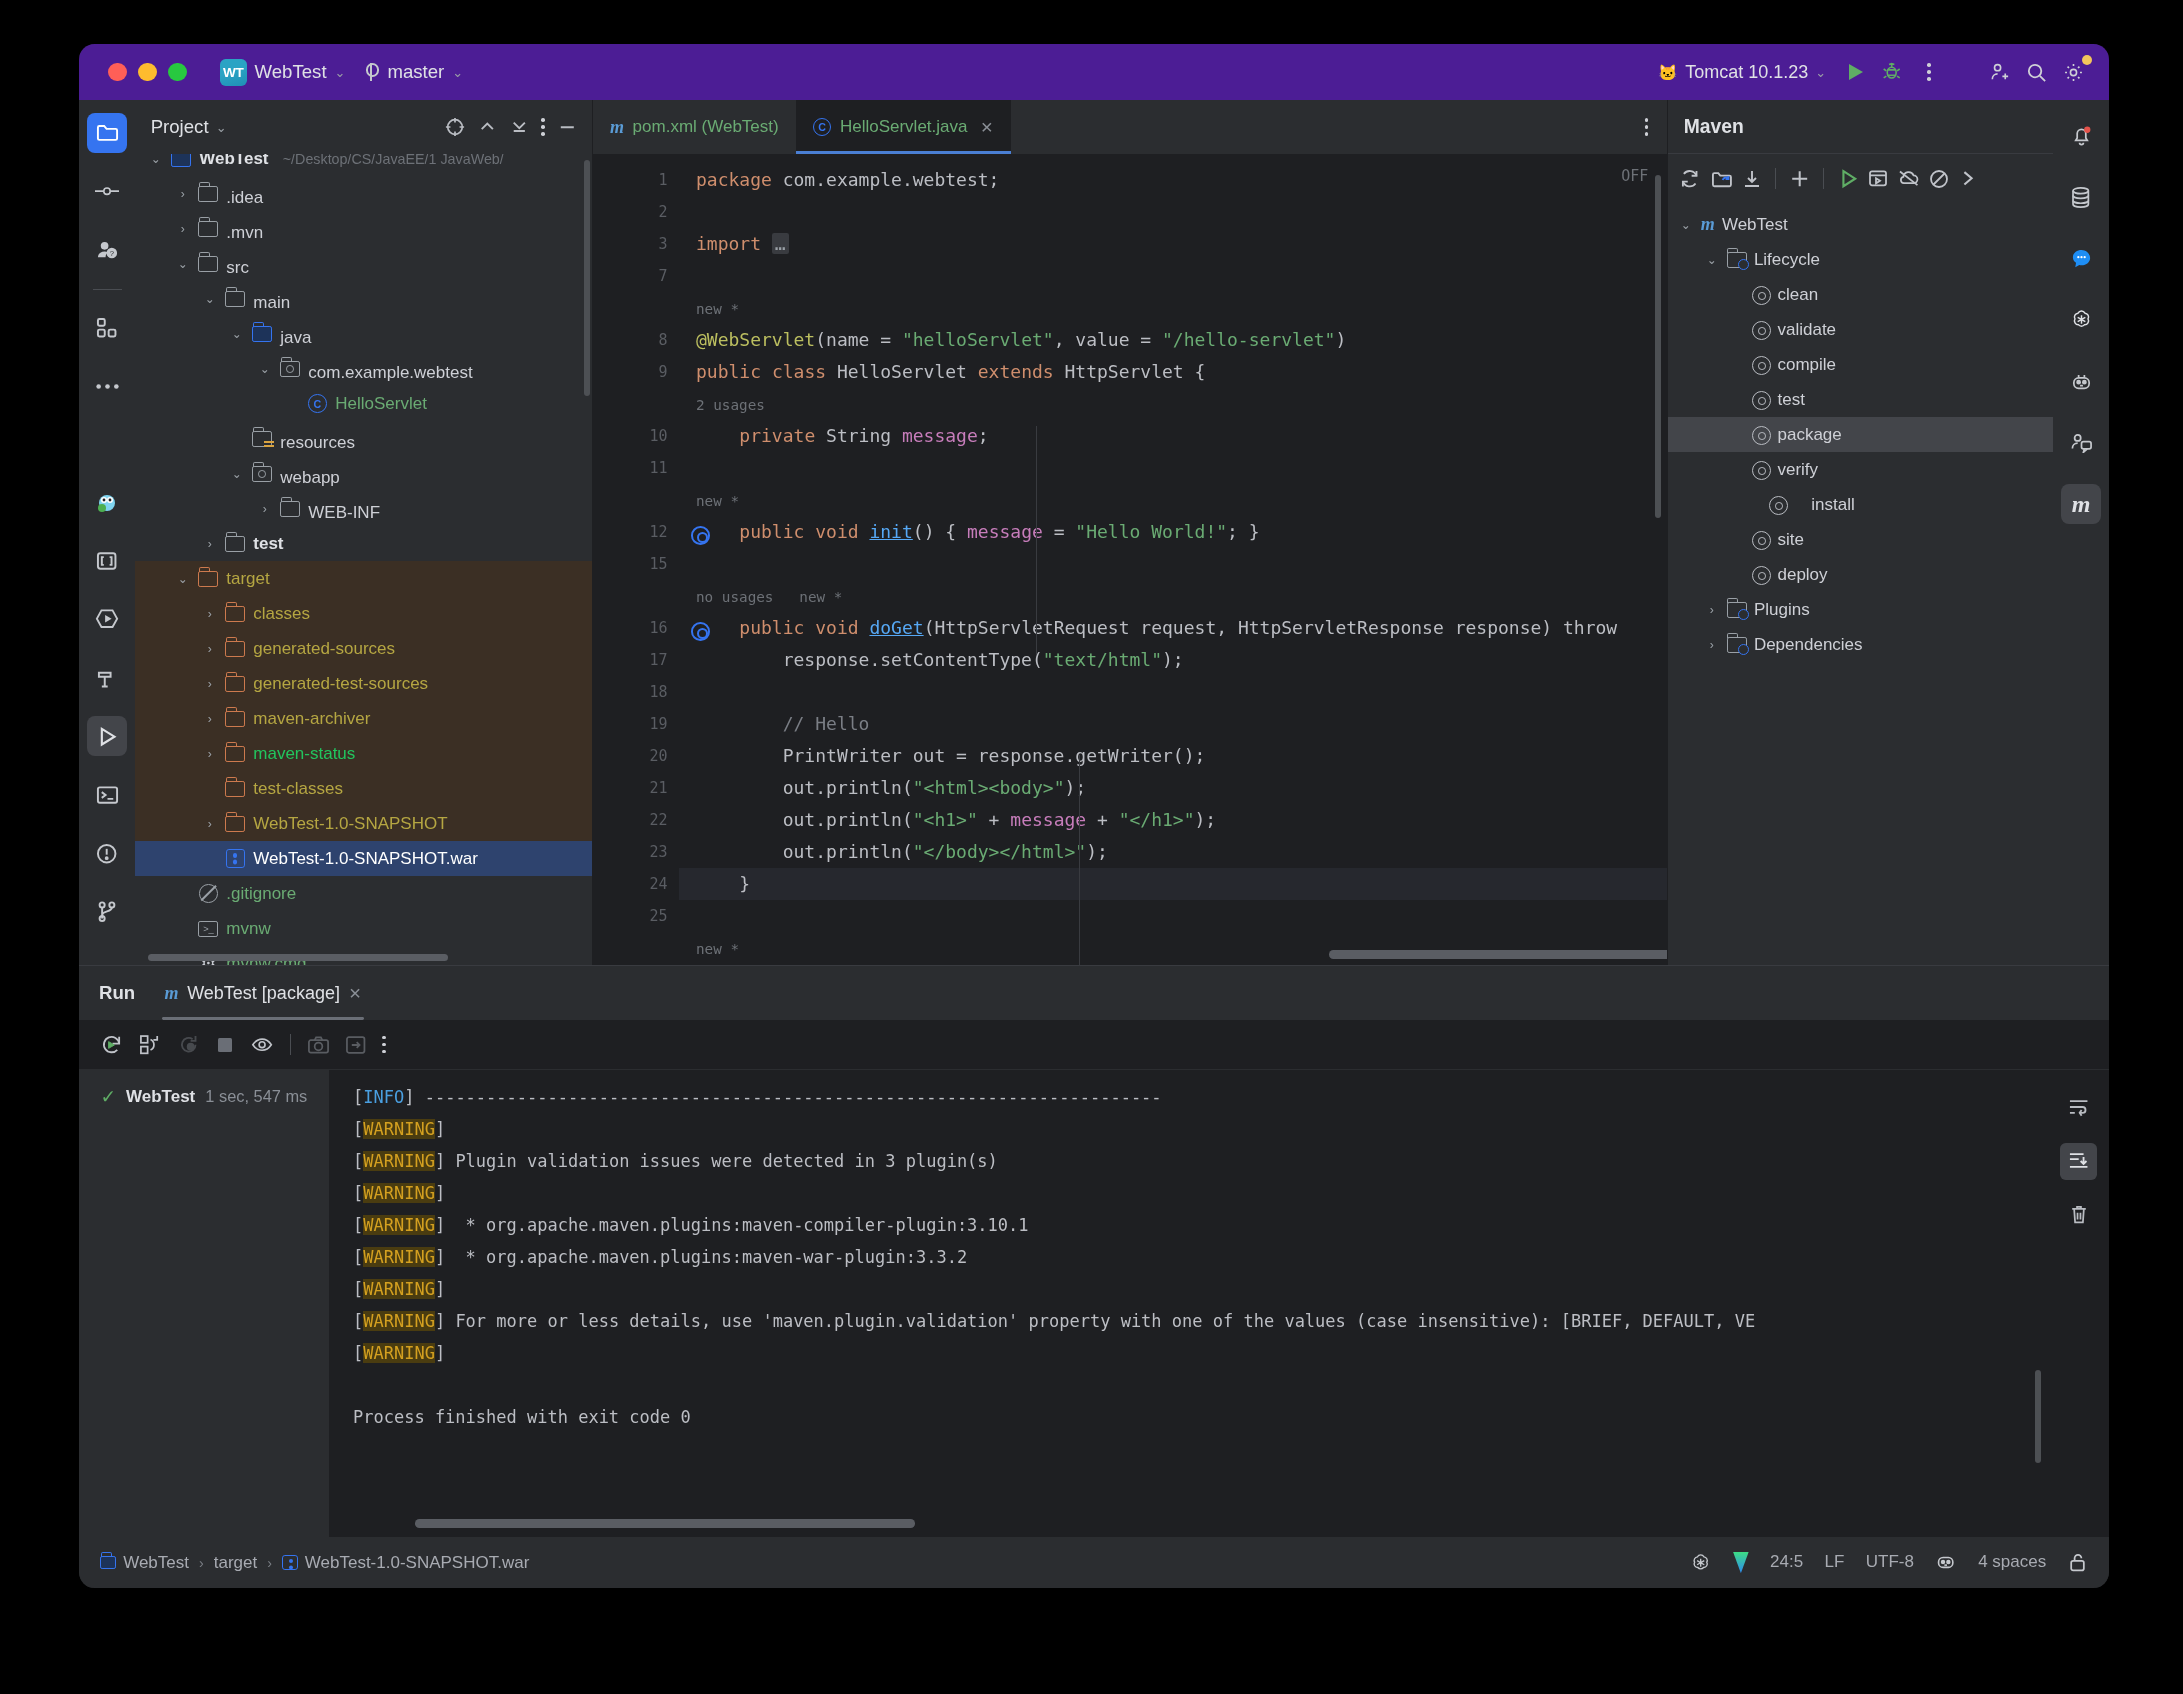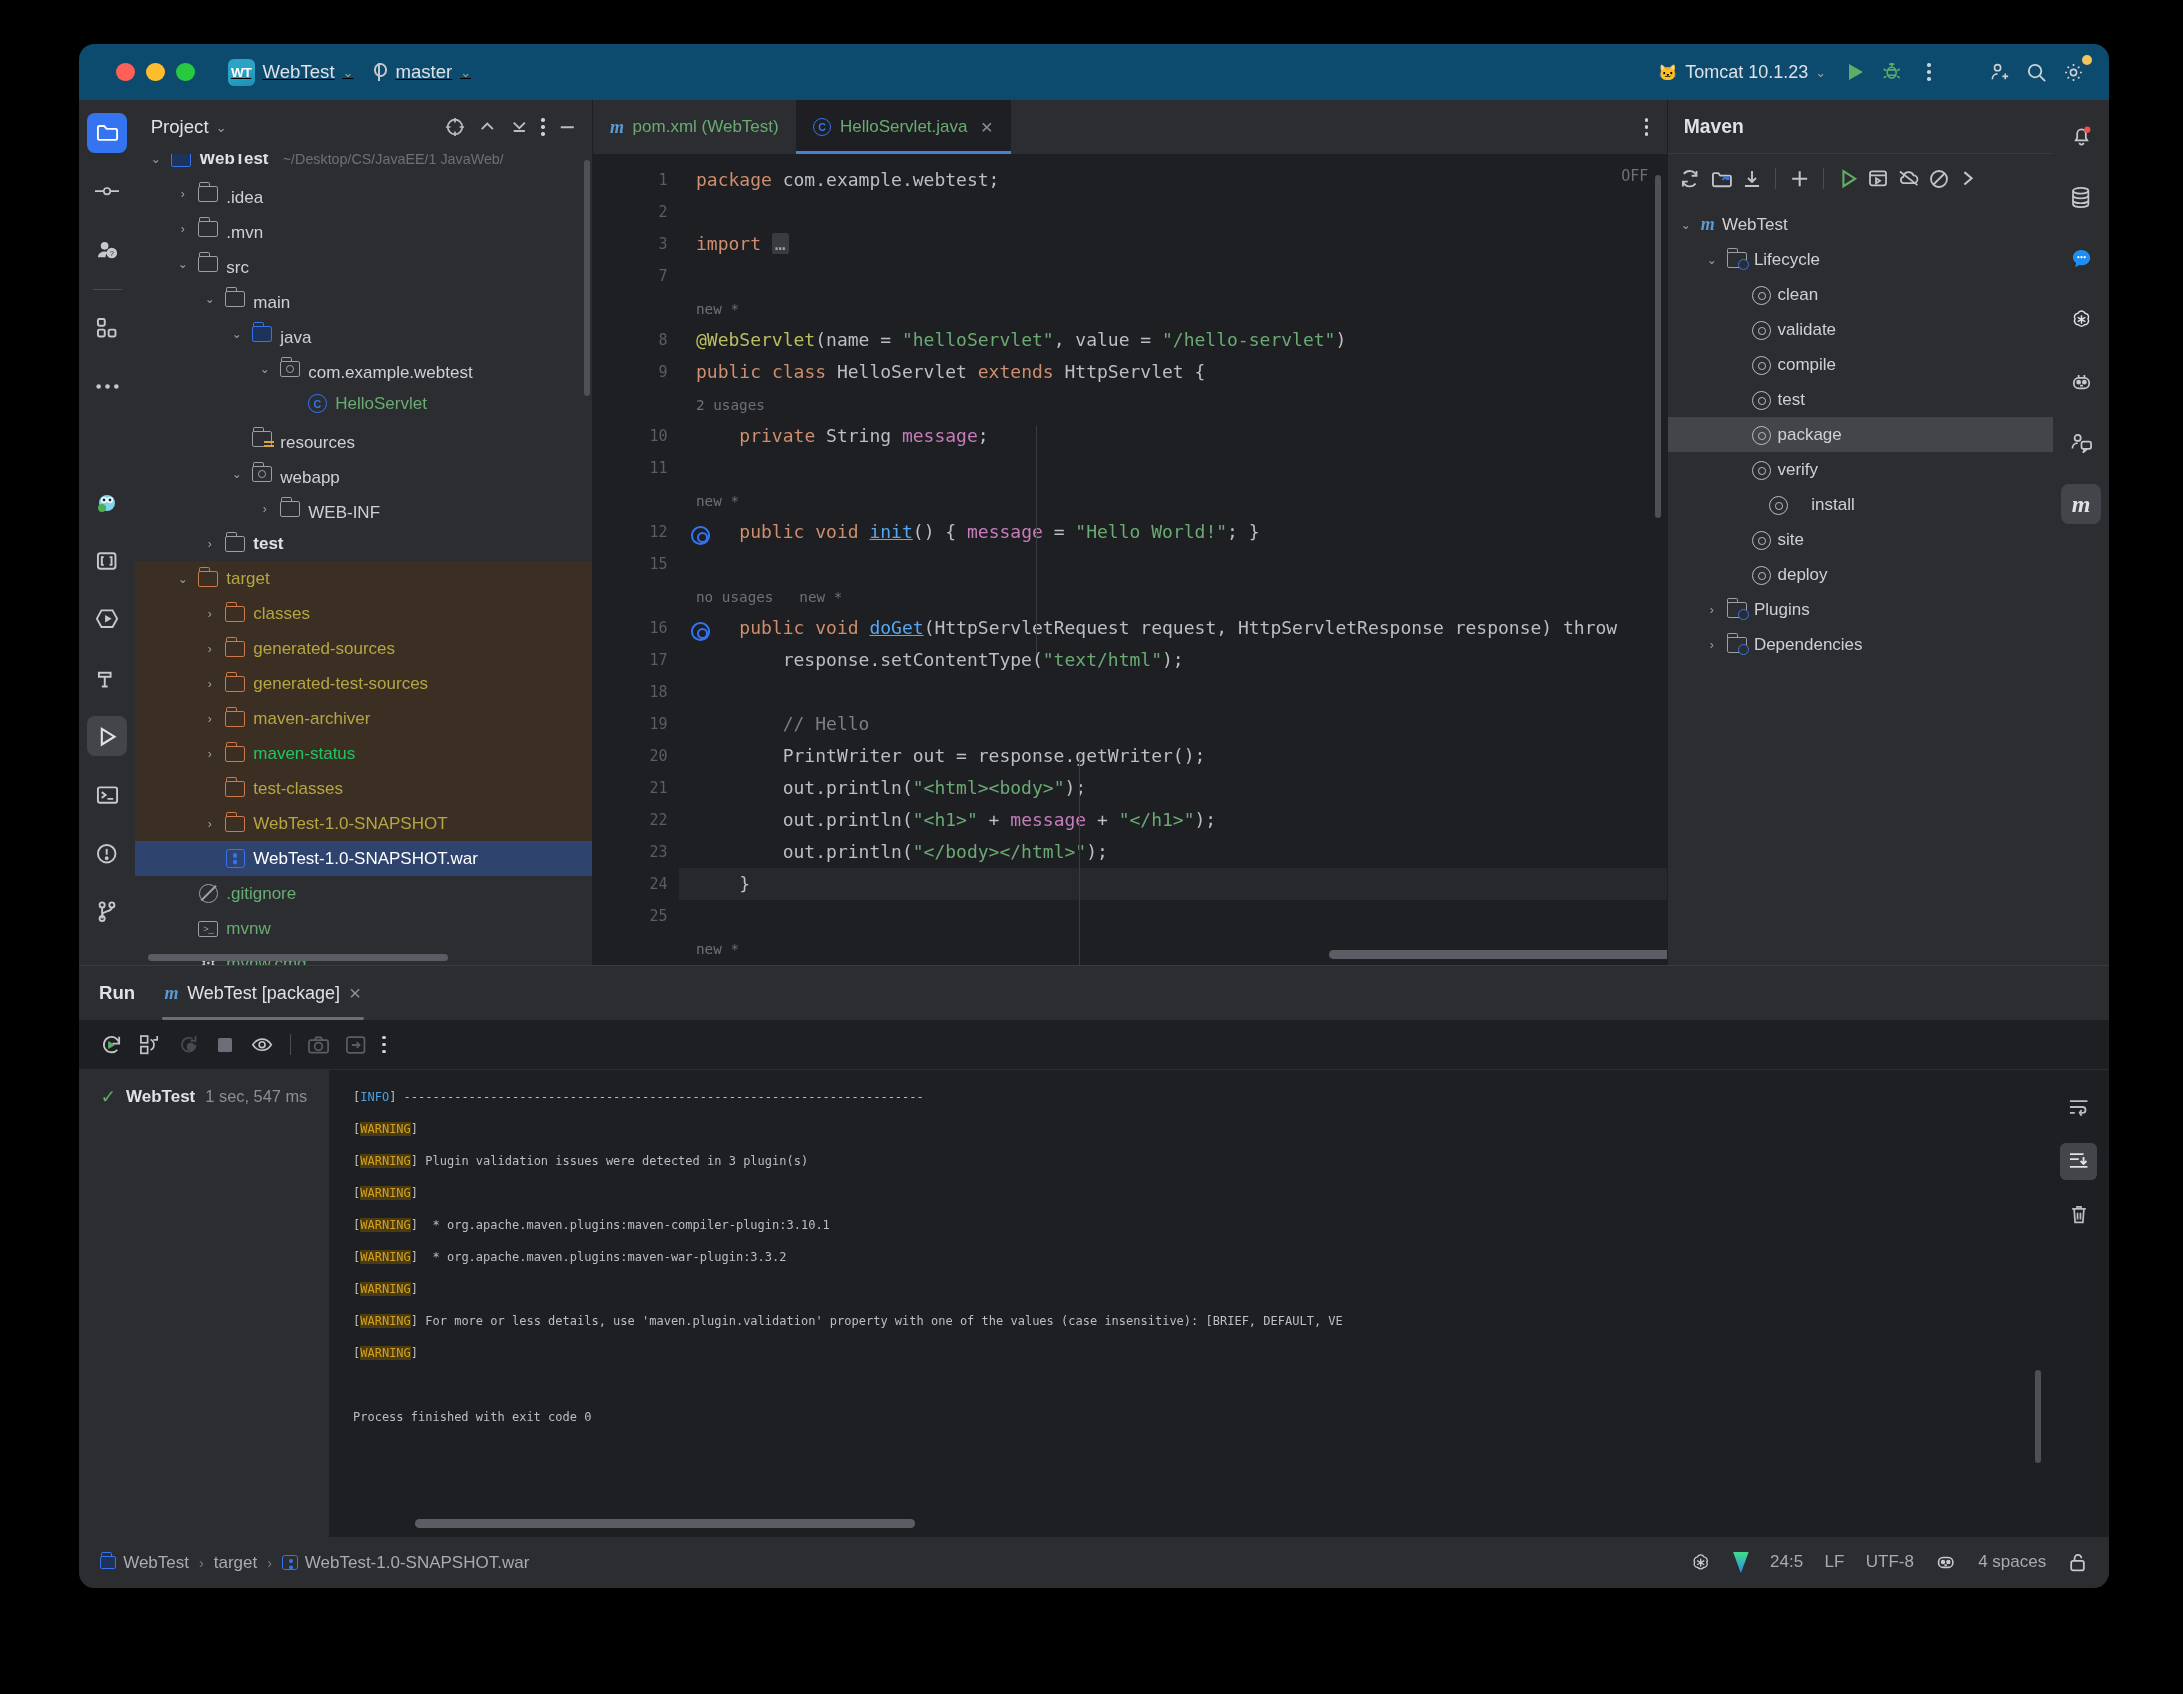--- a/index.html
+++ b/index.html
@@ -16,25 +16,24 @@
     background: #1e1f22;
     border-radius: 15.7px;
     overflow: hidden;
     display: flex; flex-direction: column;
     box-shadow: 0 14.3px 43px rgba(0,0,0,.7);
   }
 
   
   .titlebar {
     height: 56px; flex: 0 0 56px;
-    background: #0c4a6e;
+    background: #4c1d95;
     display: flex; align-items: center;
-    padding: 0 37px;
+    padding: 0 29px;
     position: relative;
-    text-decoration: underline;
   }
   .traffic { display: flex; gap: 11.4px; align-items: center; margin-right: 26px; }
   .tl { width: 18.6px; height: 18.6px; border-radius: 50%; }
   .tl.red { background: #ff5f57; }
   .tl.yellow { background: #febc2e; }
   .tl.green { background: #28c840; }
 
   .proj-badge {
     width: 27px; height: 27px; border-radius: 5.7px;
     background: linear-gradient(160deg,#2aa3c4 0%,#2aa3c4 45%,#1f8fb5 100%);
@@ -210,21 +209,21 @@
   .rtab.active::after{content:'';position:absolute;left:8.6px;right:8.6px;bottom:0;height:2.9px;background:#6a6e76;border-radius:1.4px;}
   .rtab .x{color:#8a8f96;font-size:15.7px;}
   .run-toolbar{height:50px;flex:0 0 50px;display:flex;align-items:center;gap:15.7px;padding:0 21.4px;color:#c0c3c9;border-bottom:0.7px solid #2b2d30;}
   .rt-sep{width:0.7px;height:21.4px;background:#4a4d52;}
   .run-body{flex:1;display:flex;min-height:0;}
   .run-side{width:250px;flex:0 0 250px;background:#2b2d30;padding-top:15.7px;}
   .run-side-row{display:flex;align-items:center;gap:10px;padding:0 21.4px;color:#dfe1e5;font-size:17px;}
   .chk{color:#5fad65;font-size:18.6px;}
   .run-time{color:#8a8f96;font-size:16.4px;}
   .console{flex:1;position:relative;overflow:hidden;background:#1e1f22;padding:11.4px 0 0 24px;
-           font-family:"DejaVu Sans Mono",monospace;font-size:12px;color:#bcbec4;}
+           font-family:"DejaVu Sans Mono",monospace;font-size:17px;color:#bcbec4;}
   .conl{height:32px;line-height:32px;white-space:pre;}
   .tINFO{color:#4a9fe0;}
   .tWARN{color:#d4a020;}
   .con-right{width:61px;flex:0 0 61px;background:#1e1f22;display:flex;flex-direction:column;align-items:center;padding-top:18.6px;gap:17px;color:#b9bcc2;}
   .cr-btn{width:37px;height:37px;display:flex;align-items:center;justify-content:center;border-radius:5.7px;}
   .cr-btn.sel{background:#43454a;}
   .con-vscroll{position:absolute;right:7.1px;top:300px;width:6.4px;height:93px;background:#4d5054;border-radius:3.6px;}
   .con-hscroll{position:absolute;left:150px;bottom:5.7px;width:236px;height:8.6px;background:#5a5d63;border-radius:4.3px;}
 
   

